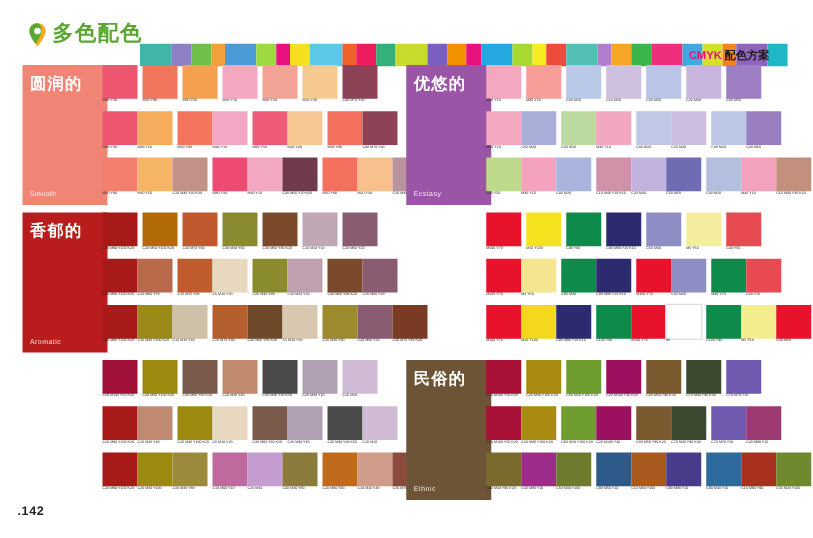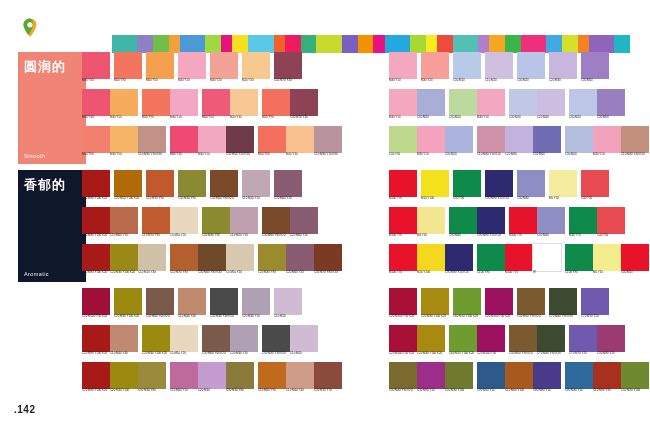--- a/index.html
+++ b/index.html
@@ -75,20 +75,21 @@
 <div id="page">
 
   <div id="header">
 
     <svg id="pin" viewBox="0 0 20 22">
       <path d="M10 1.5c-3.6 0-6.5 2.8-6.5 6.3 0 4.6 6.5 12.2 6.5 12.2s6.5-7.6 6.5-12.2c0-3.5-2.9-6.3-6.5-6.3z" fill="#f5a623"></path>
       <path d="M10 1.5c-3.6 0-6.5 2.8-6.5 6.3 0 3.1 2.9 7.6 4.8 10.2 1.9-2.6 4.8-7.1 4.8-10.2 0-3.5-1.4-6.3-3.1-6.3z" fill="#5aa832"></path>
       <circle cx="10" cy="7.8" r="2.6" fill="#ffffff"></circle>
     </svg>
 
+    <div id="title">多色配色</div>
 
     <div id="stripebar">
         <i style="background: rgb(63, 182, 168); flex: 1.6 1 0px;"></i>
         <i style="background: rgb(143, 127, 196); flex: 1 1 0px;"></i>
         <i style="background: rgb(111, 191, 74); flex: 1 1 0px;"></i>
         <i style="background: rgb(242, 160, 60); flex: 0.7 1 0px;"></i>
         <i style="background: rgb(74, 154, 214); flex: 1.6 1 0px;"></i>
         <i style="background: rgb(158, 217, 63); flex: 1 1 0px;"></i>
         <i style="background: rgb(232, 18, 127); flex: 0.7 1 0px;"></i>
         <i style="background: rgb(244, 224, 30); flex: 1 1 0px;"></i>
@@ -109,20 +110,24 @@
         <i style="background: rgb(246, 166, 35); flex: 1 1 0px;"></i>
         <i style="background: rgb(59, 181, 74); flex: 1 1 0px;"></i>
         <i style="background: rgb(238, 47, 123); flex: 1.6 1 0px;"></i>
         <i style="background: rgb(64, 169, 223); flex: 1 1 0px;"></i>
         <i style="background: rgb(212, 224, 42); flex: 1 1 0px;"></i>
         <i style="background: rgb(245, 130, 32); flex: 0.7 1 0px;"></i>
         <i style="background: rgb(142, 100, 189); flex: 1.6 1 0px;"></i>
         <i style="background: rgb(31, 182, 198); flex: 1 1 0px;"></i>
       </div>
 
+    <div id="cmykbadge">
+      <span class="c1">CMYK</span>
+      <span class="c2">配色方案</span>
+    </div>
   </div>
 
   <div id="sections-root">
       <div class="section" style="left: 18px; top: 52px;">
         <div class="panel" style="background: rgb(241, 133, 117);">
           <div class="cn">圆润的</div>
           <div class="en">Smooth</div>
         </div>
         <div class="rows">
           <div class="row r1">
@@ -251,20 +256,24 @@
               </div>
               <div class="swatch">
                 <span class="chip" style="background: rgb(185, 147, 158);"></span>
                 <span class="lbl">C10 M30 Y10 K30</span>
               </div>
             </div>
           </div>
         </div>
       </div>
       <div class="section" style="left: 325px; top: 52px;">
+        <div class="panel" style="background: rgb(155, 85, 166);">
+          <div class="cn">优悠的</div>
+          <div class="en">Ecstasy</div>
+        </div>
         <div class="rows">
           <div class="row r1">
             <div class="group">
               <div class="swatch">
                 <span class="chip" style="background: rgb(244, 168, 192);"></span>
                 <span class="lbl">M30 Y10</span>
               </div>
             </div>
             <div class="group">
               <div class="swatch">
@@ -385,21 +394,21 @@
               </div>
               <div class="swatch">
                 <span class="chip" style="background: rgb(194, 144, 124);"></span>
                 <span class="lbl">C10 M40 Y40 K10</span>
               </div>
             </div>
           </div>
         </div>
       </div>
       <div class="section" style="left: 18px; top: 170px;">
-        <div class="panel" style="background: #0f172a;">
+        <div class="panel" style="background: #b91c1c;">
           <div class="cn">香郁的</div>
           <div class="en">Aromatic</div>
         </div>
         <div class="rows">
           <div class="row r1">
             <div class="group">
               <div class="swatch">
                 <span class="chip" style="background: rgb(168, 26, 24);"></span>
                 <span class="lbl">C20 M90 Y100 K20</span>
               </div>
@@ -791,20 +800,24 @@
               </div>
               <div class="swatch">
                 <span class="chip" style="background: rgb(138, 74, 60);"></span>
                 <span class="lbl">C30 M70 Y70</span>
               </div>
             </div>
           </div>
         </div>
       </div>
       <div class="section" style="left: 325px; top: 288px;">
+        <div class="panel" style="background: rgb(110, 84, 54);">
+          <div class="cn">民俗的</div>
+          <div class="en">Ethnic</div>
+        </div>
         <div class="rows">
           <div class="row r1">
             <div class="group">
               <div class="swatch">
                 <span class="chip" style="background: rgb(168, 16, 56);"></span>
                 <span class="lbl">C20 M100 Y50 K20</span>
               </div>
             </div>
             <div class="group">
               <div class="swatch">

